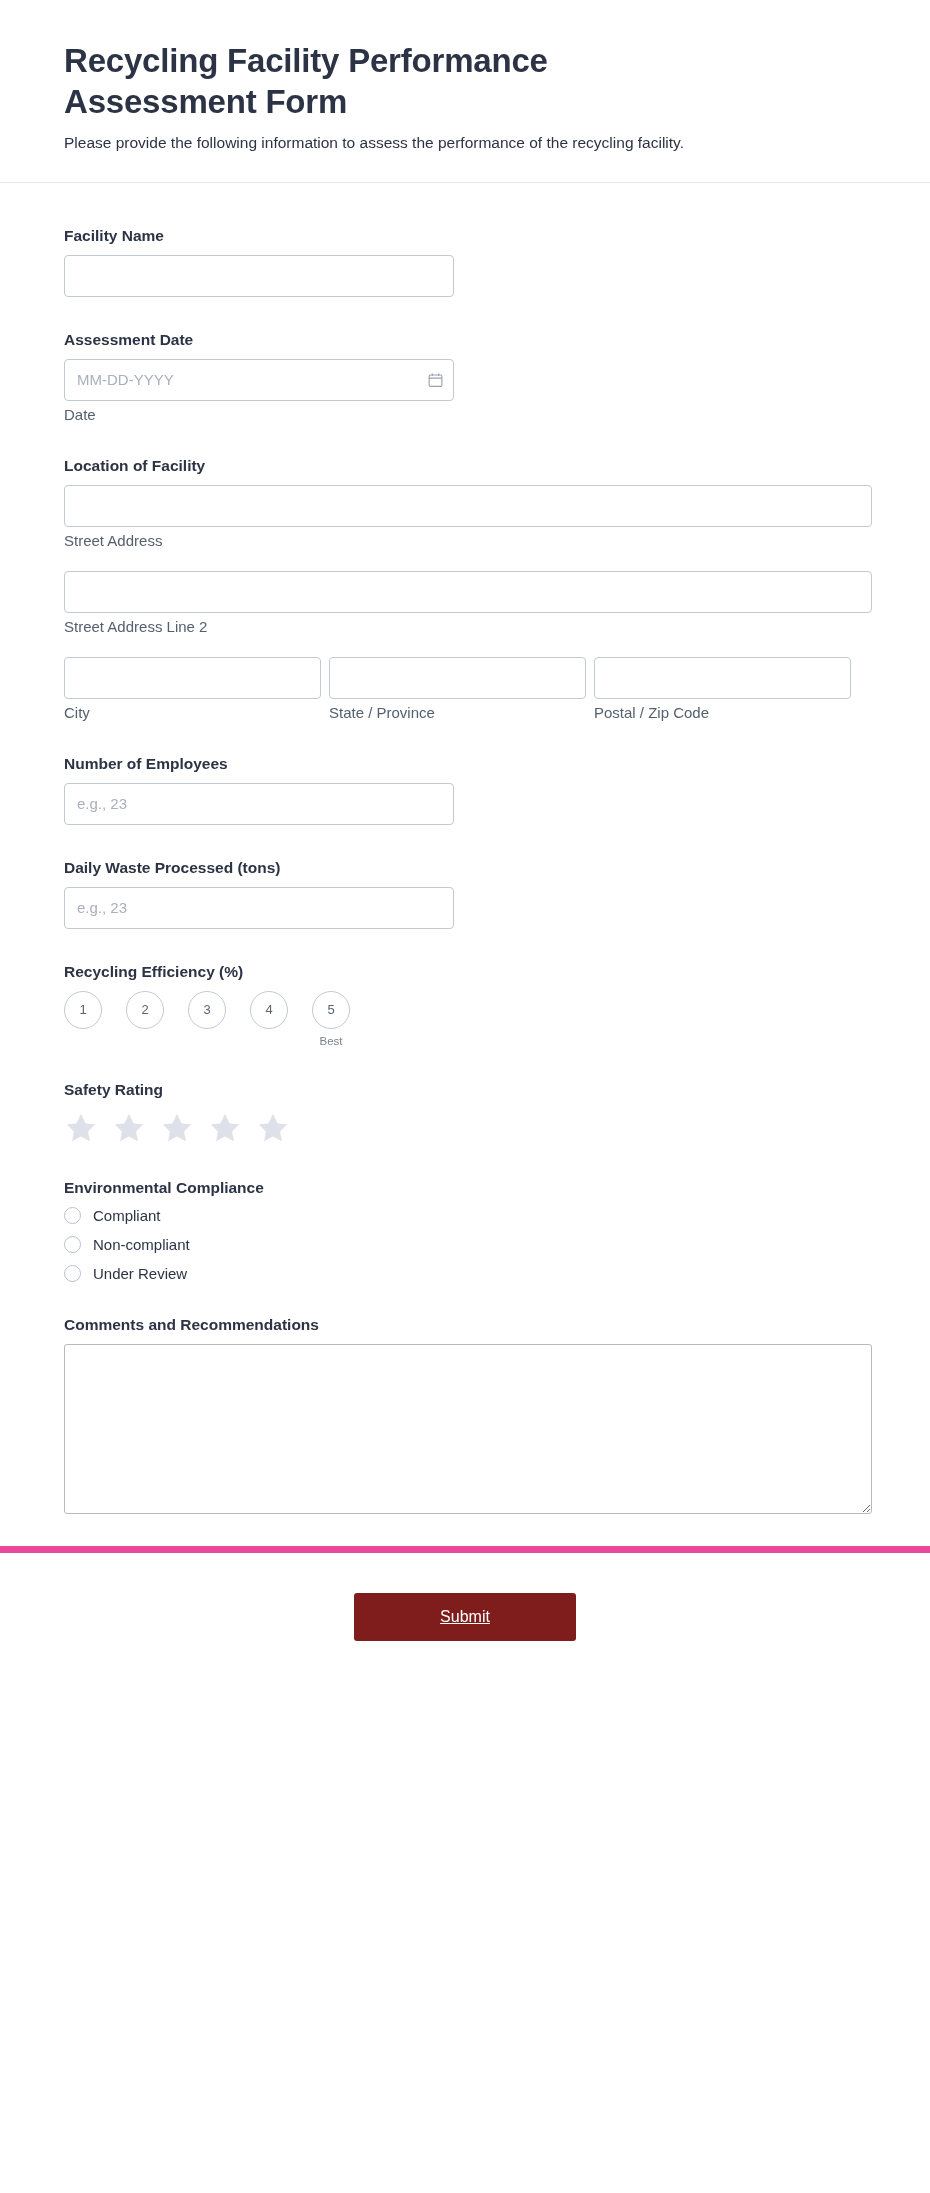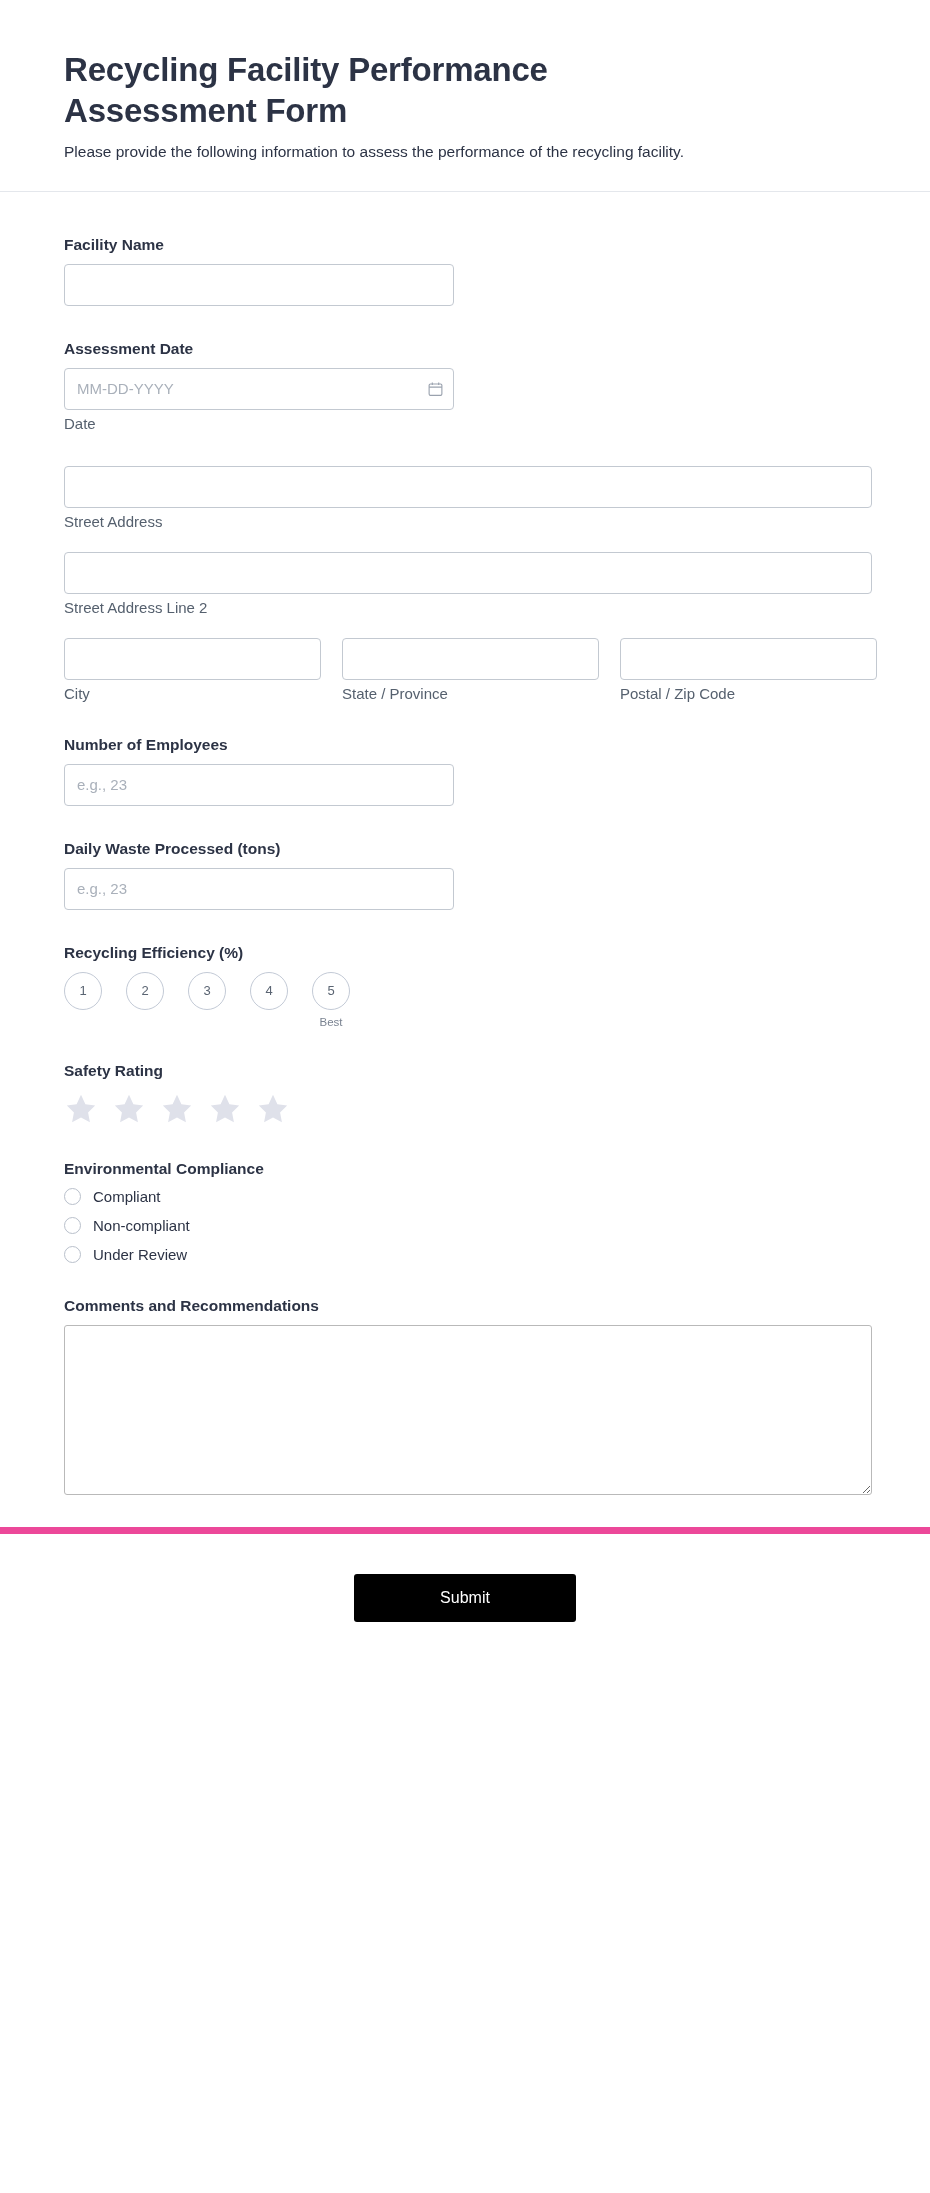--- a/index.html
+++ b/index.html
@@ -9,21 +9,21 @@
     background: #ffffff;
     font-family: "Liberation Sans", sans-serif;
     color: #2c3e50;
   }
   body {
     width: 930px;
     min-height: 2193px;
   }
   .form-wrap {
     width: 930px;
-    margin: 9px auto;
+    margin: 0 auto;
     background: #ffffff;
   }
   
   .form-header {
     padding: 40px 64px 28px 64px;
     border-bottom: 1px solid #e4e7ec;
   }
   .form-title {
     font-size: 33px;
     line-height: 1.25;
@@ -84,21 +84,21 @@
     right: 11px;
     top: 50%;
     transform: translateY(-50%);
     width: 15px;
     height: 15px;
     color: #9aa2ae;
     pointer-events: none;
   }
   .row3 {
     display: flex;
-    gap: 21px;
+    gap: 8px;
   }
   .col3 { width: 257px; }
 
   
   .scale-row {
     display: flex;
     gap: 24px;
     margin-top: 10px;
     align-items: flex-start;
   }
@@ -178,29 +178,30 @@
     resize: vertical;
   }
 
   
   .form-footer {
     padding: 40px 64px 54px 64px;
     text-align: center;
   }
   .submit-btn {
     display: inline-block;
-    background: #000000;
+    background: #7f1d1d;
     color: #ffffff;
     border: none;
     border-radius: 3px;
     font-family: "Liberation Sans", sans-serif;
     font-size: 16px;
     padding: 15px 4px;
     width: 222px;
     cursor: pointer;
+    text-decoration: underline;
   }
 </style>
 </head>
 <body>
 
 <div class="form-wrap">
 
   <div class="form-header">
     <h1 class="form-title">Recycling Facility Performance Assessment Form</h1>
     <p class="form-subtitle">Please provide the following information to assess the performance of the recycling facility.</p>
@@ -223,20 +224,21 @@
             <line x1="1.2" y1="6" x2="14.8" y2="6"></line>
             <line x1="4.6" y1="1" x2="4.6" y2="3.6"></line>
             <line x1="11.4" y1="1" x2="11.4" y2="3.6"></line>
           </svg>
         </span>
       </div>
       <span class="sub-label">Date</span>
     </div>
 
     <div class="field">
+      <label class="field-label">Location of Facility</label>
 
       <input class="txt-input w-full" type="text" placeholder="" style="">
       <span class="sub-label">Street Address</span>
 
       <div style="height:22px"></div>
 
       <input class="txt-input w-full" type="text" placeholder="" style="">
       <span class="sub-label">Street Address Line 2</span>
 
       <div style="height:22px"></div>

